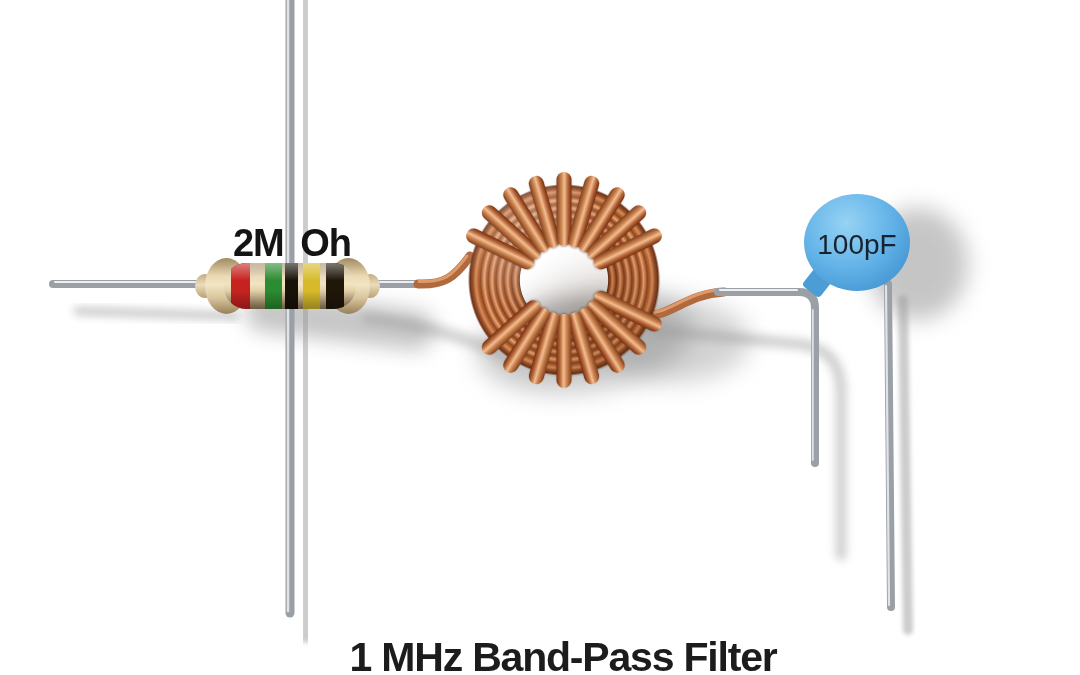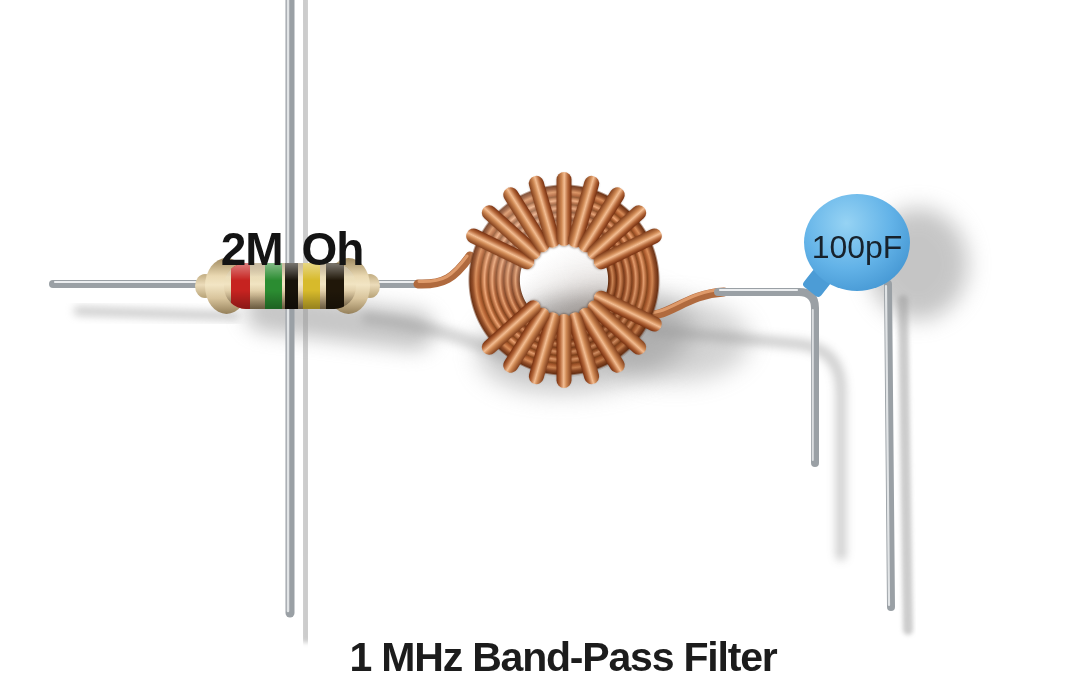--- a/index.html
+++ b/index.html
@@ -55,25 +55,25 @@
   .winding{position:absolute;left:0;top:0;width:15px;height:74px;border-radius:8px;
     background:linear-gradient(90deg,#823f1c,#cf8954 34%,#f3bd92 52%,#b5683a 76%,#772f0f);
     box-shadow:0 1px 2px rgba(60,25,5,.35);}
 
   
   .captab{left:806px;top:272px;width:22px;height:22px;transform:rotate(38deg);border-radius:4px;
           background:#4c9cd6;z-index:4;}
   .capacitor{left:804px;top:194px;width:106px;height:97px;border-radius:50%;z-index:4;
     background:radial-gradient(circle at 40% 30%, #96d3f4, #63b3e8 48%, #4496d2 82%, #3c86be);}
   .caplabel{left:857px;top:229px;transform:translateX(-50%);z-index:5;
-            font-size:32px;font-weight:500;color:#17222c;letter-spacing:0px;}
+            font-size:28px;font-weight:500;color:#17222c;letter-spacing:0px;}
 
   
   .rlabel{left:292px;top:222px;transform:translateX(-50%);z-index:5;
-          font-size:46px;font-weight:600;color:#141414;letter-spacing:-1px;word-spacing:7px;}
+          font-size:38px;font-weight:600;color:#141414;letter-spacing:-1px;word-spacing:7px;}
   .title{left:563px;top:637px;transform:translateX(-50%);z-index:5;white-space:nowrap;
          font-size:41px;font-weight:600;color:#1c1c1c;letter-spacing:-1.2px;line-height:1;}
 </style>
 </head>
 <body>
 
 <div class="stage">
 
   <div class="blob sh-resistor"></div>
   <div class="blob sh-toroid-a"></div>

